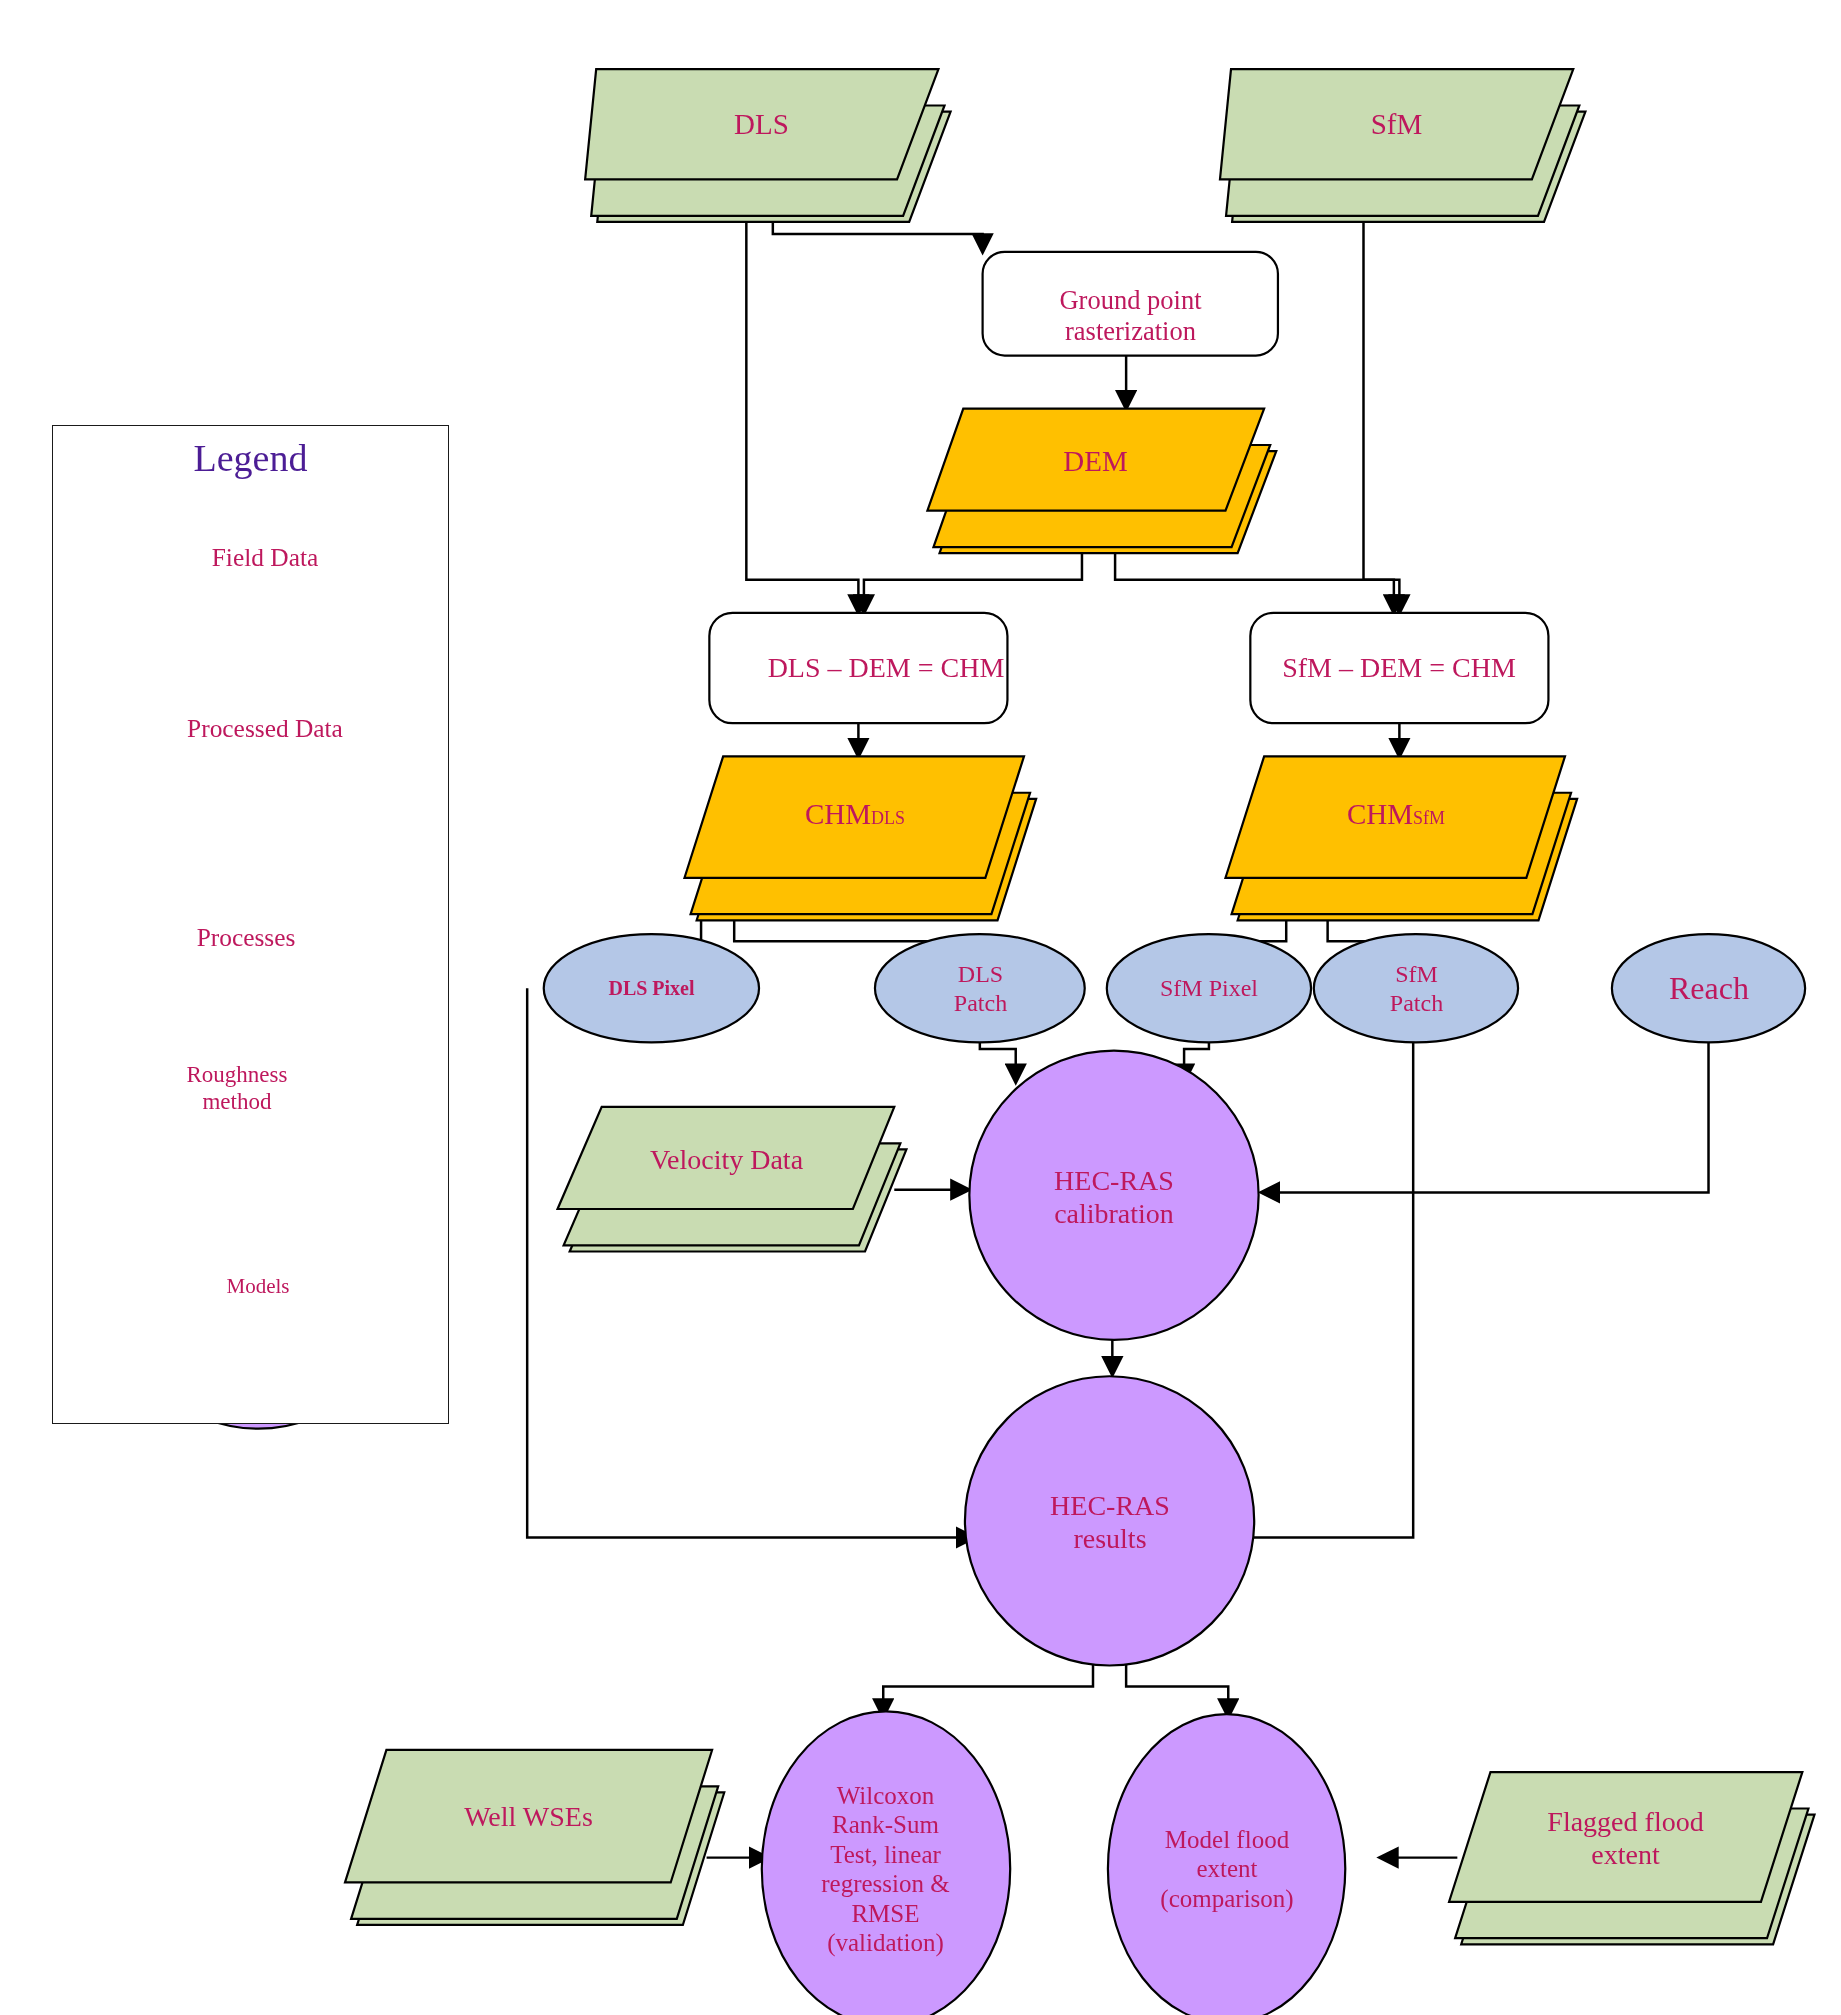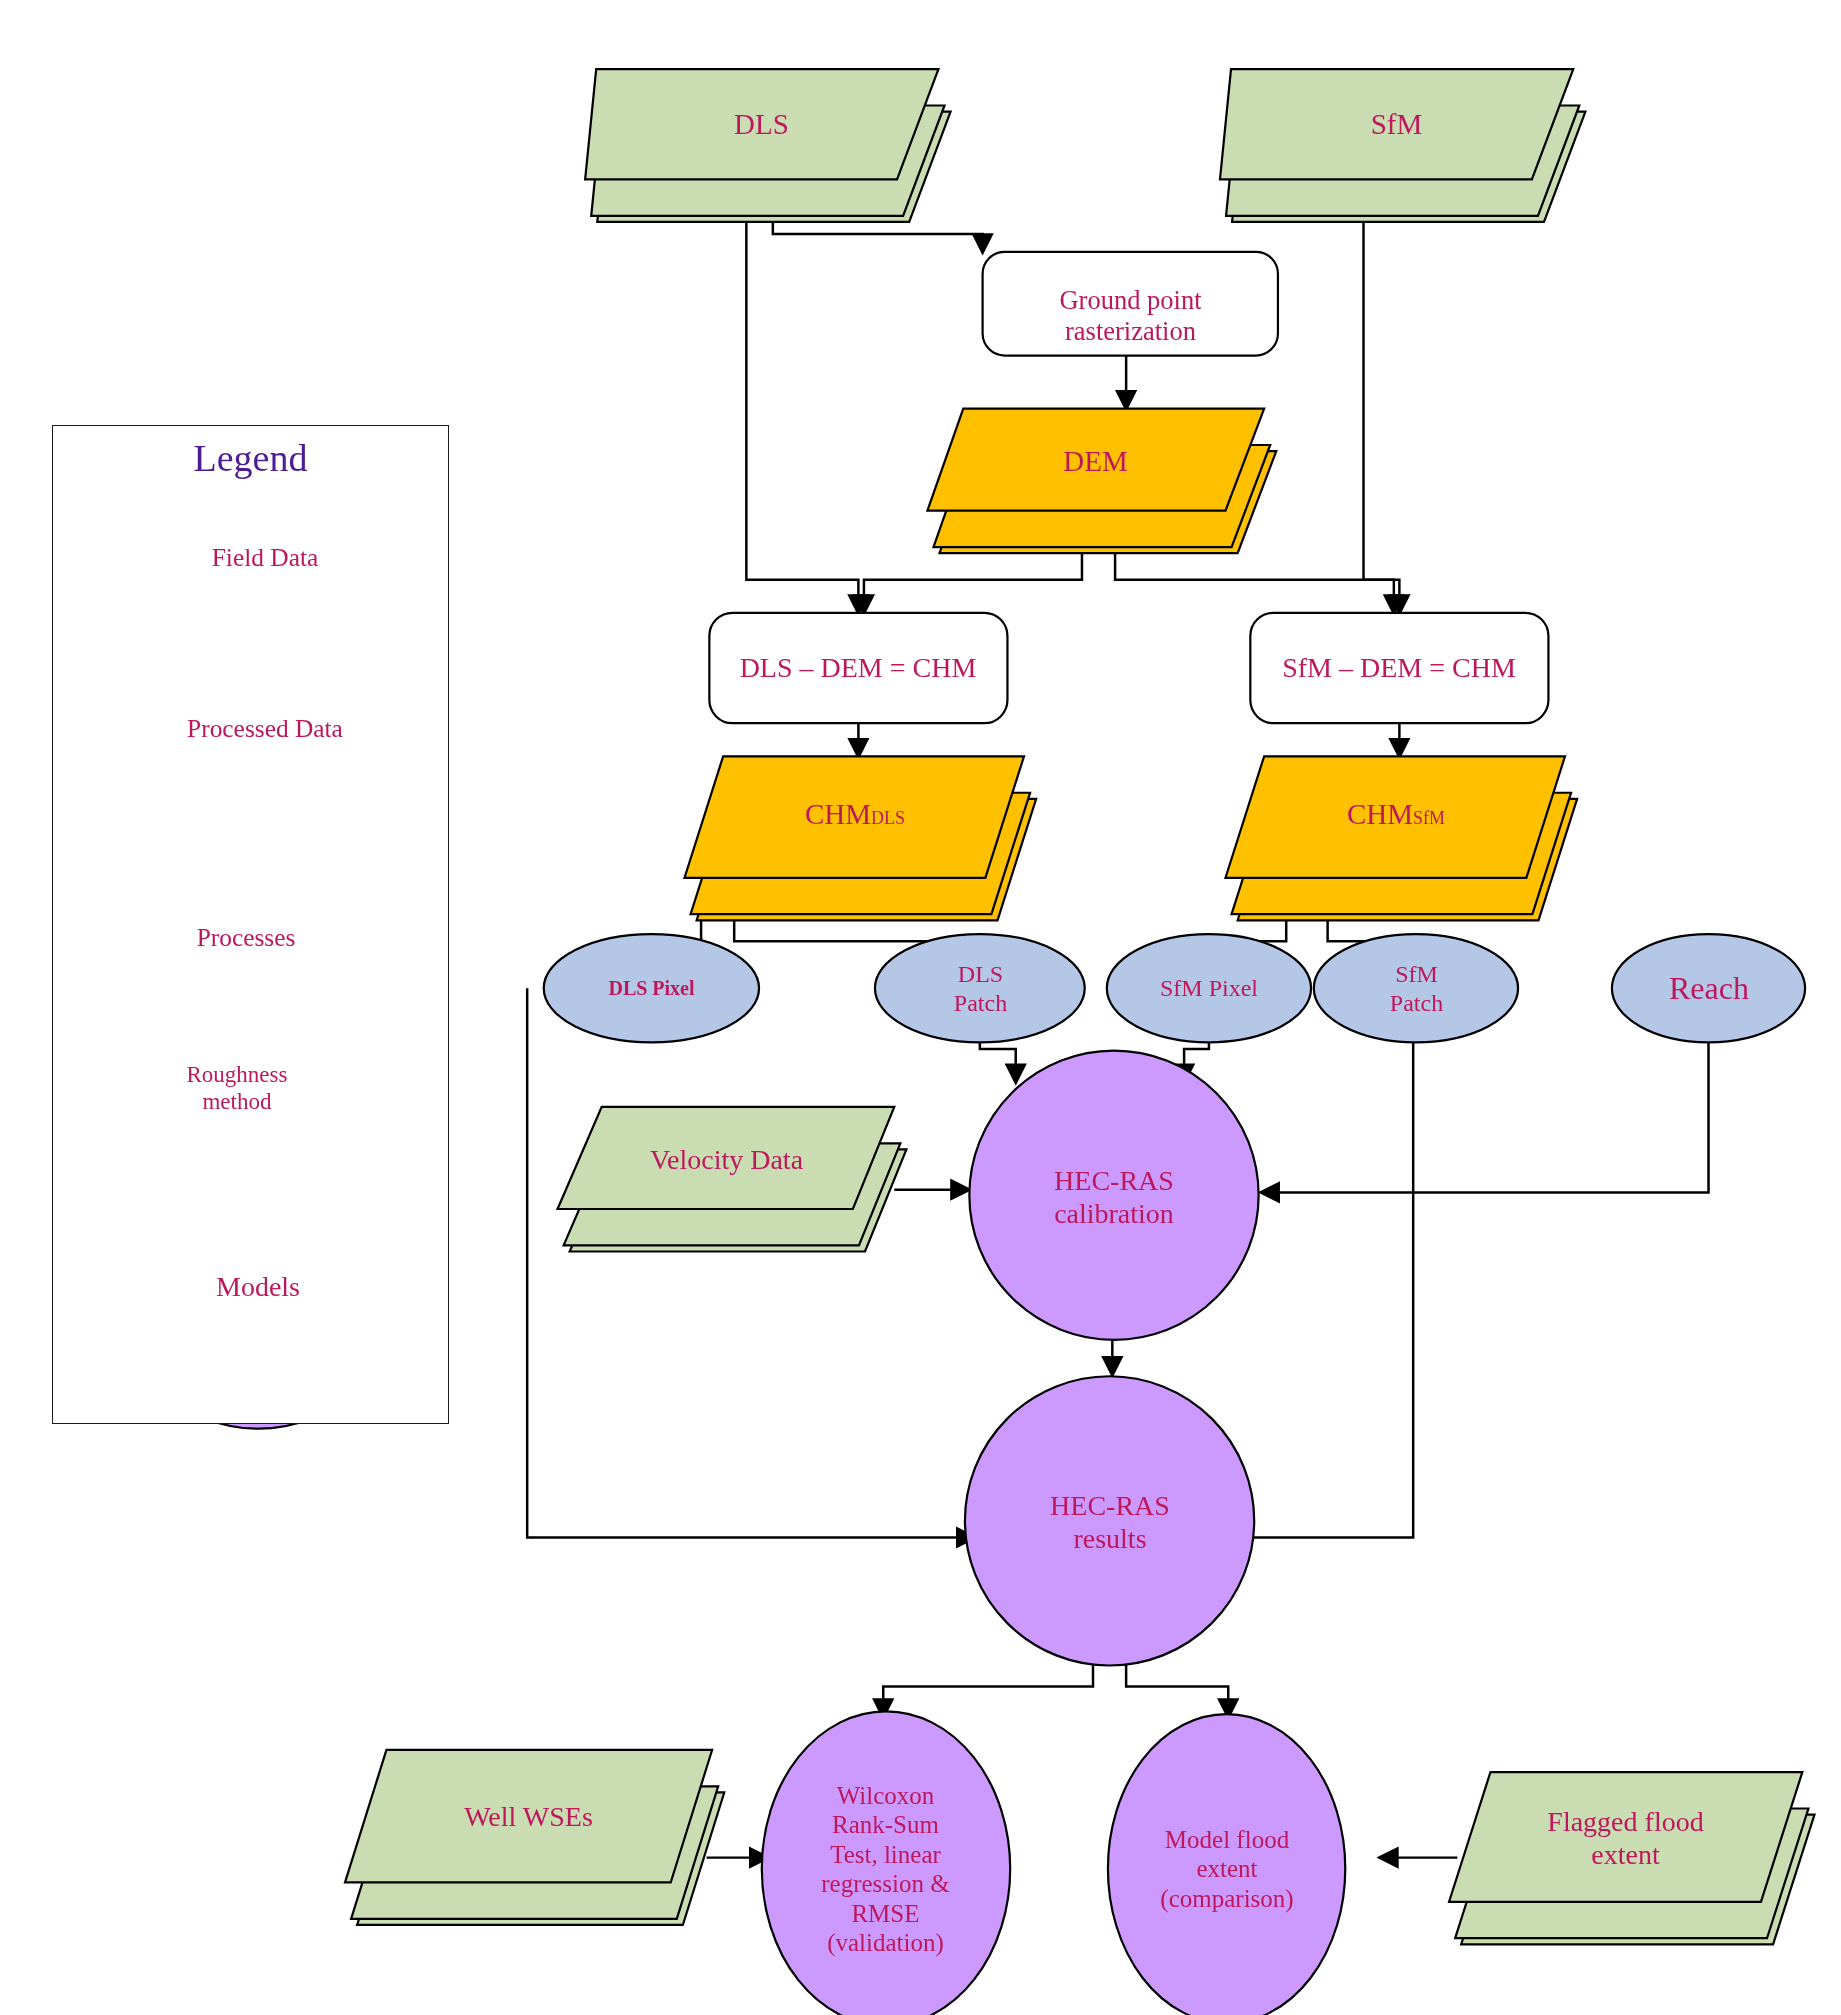--- a/index.html
+++ b/index.html
@@ -191,32 +191,32 @@
   </svg>
 
   <div class="legend-box" style="left:52px; top:425px; width:397px; height:999px;"></div>
   <div class="legend-title" style="left:52px; top:436px; width:397px;">Legend</div>
 
   <div class="node-label" style="left:94px; top:530px; width:342px; height:55px; font-size:25.4px;">Field Data</div>
   <div class="node-label" style="left:94px; top:701px; width:342px; height:55px; font-size:25.4px;">Processed Data</div>
   <div class="node-label" style="left:83px; top:910px; width:326px; height:55px; font-size:25.4px;">Processes</div>
   <div class="node-label" style="left:113px; top:1052px; width:248px; height:72px; font-size:23px;">Roughness
 method</div>
-  <div class="node-label" style="left:134px; top:1259px; width:248px; height:55px; font-size:28px;">Models</div>
+  <div class="node-label" style="left:134px; top:1259px; width:248px; height:55px; font-size:21px;">Models</div>
 
   <div class="node-label" style="left:585px; top:97px; width:353px; height:55px; font-size:29px;">DLS</div>
 
   <div class="node-label" style="left:1220px; top:97px; width:353px; height:55px; font-size:29px;">SfM</div>
 
   <div class="node-label" style="left:983px; top:264px; width:295px; height:104px; font-size:26.5px;">Ground point
 rasterization</div>
 
   <div class="node-label" style="left:927px; top:436px; width:337px; height:50px; font-size:29px;">DEM</div>
 
-  <div class="node-label" style="left:709px; top:613px; width:298px; height:110px; font-size:28px;">DLS – DEM = CHM</div>
+  <div class="node-label" style="left:709px; top:613px; width:298px; height:110px; font-size:28px;padding-left:28px;">DLS – DEM = CHM</div>
 
   <div class="node-label" style="left:1250px; top:613px; width:298px; height:110px; font-size:28px;">SfM – DEM = CHM</div>
 
   <div class="node-label" style="left:685px; top:789px; width:340px; height:50px; font-size:29px;">
     <span>CHM</span><sub>DLS</sub>
   </div>
 
   <div class="node-label" style="left:1226px; top:789px; width:340px; height:50px; font-size:29px;">
     <span>CHM</span><sub>SfM</sub>
   </div>

